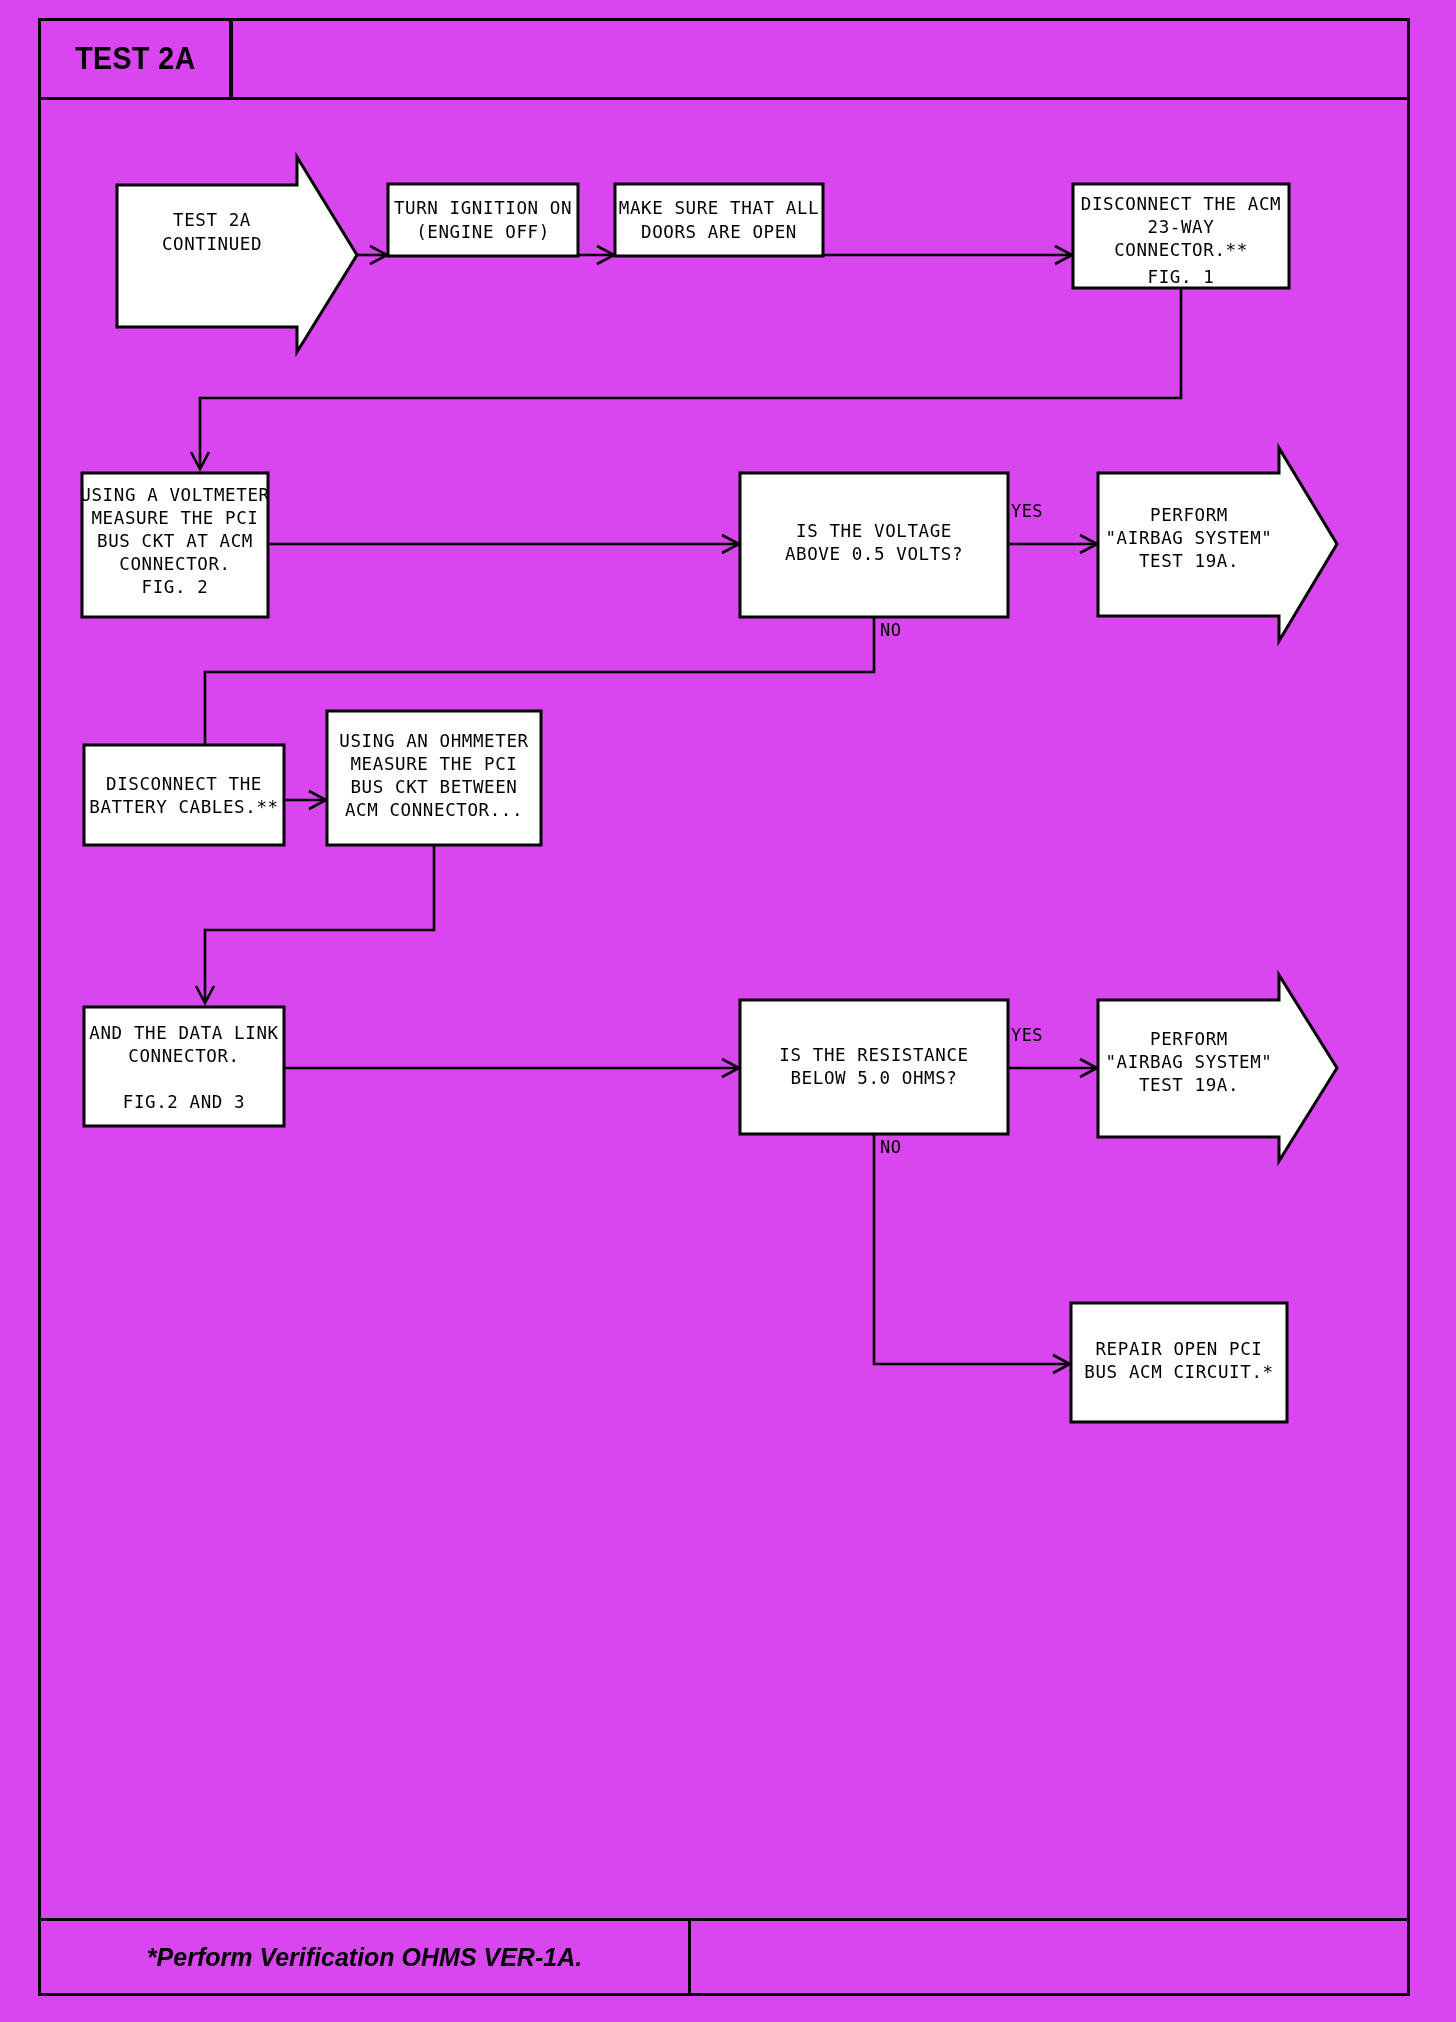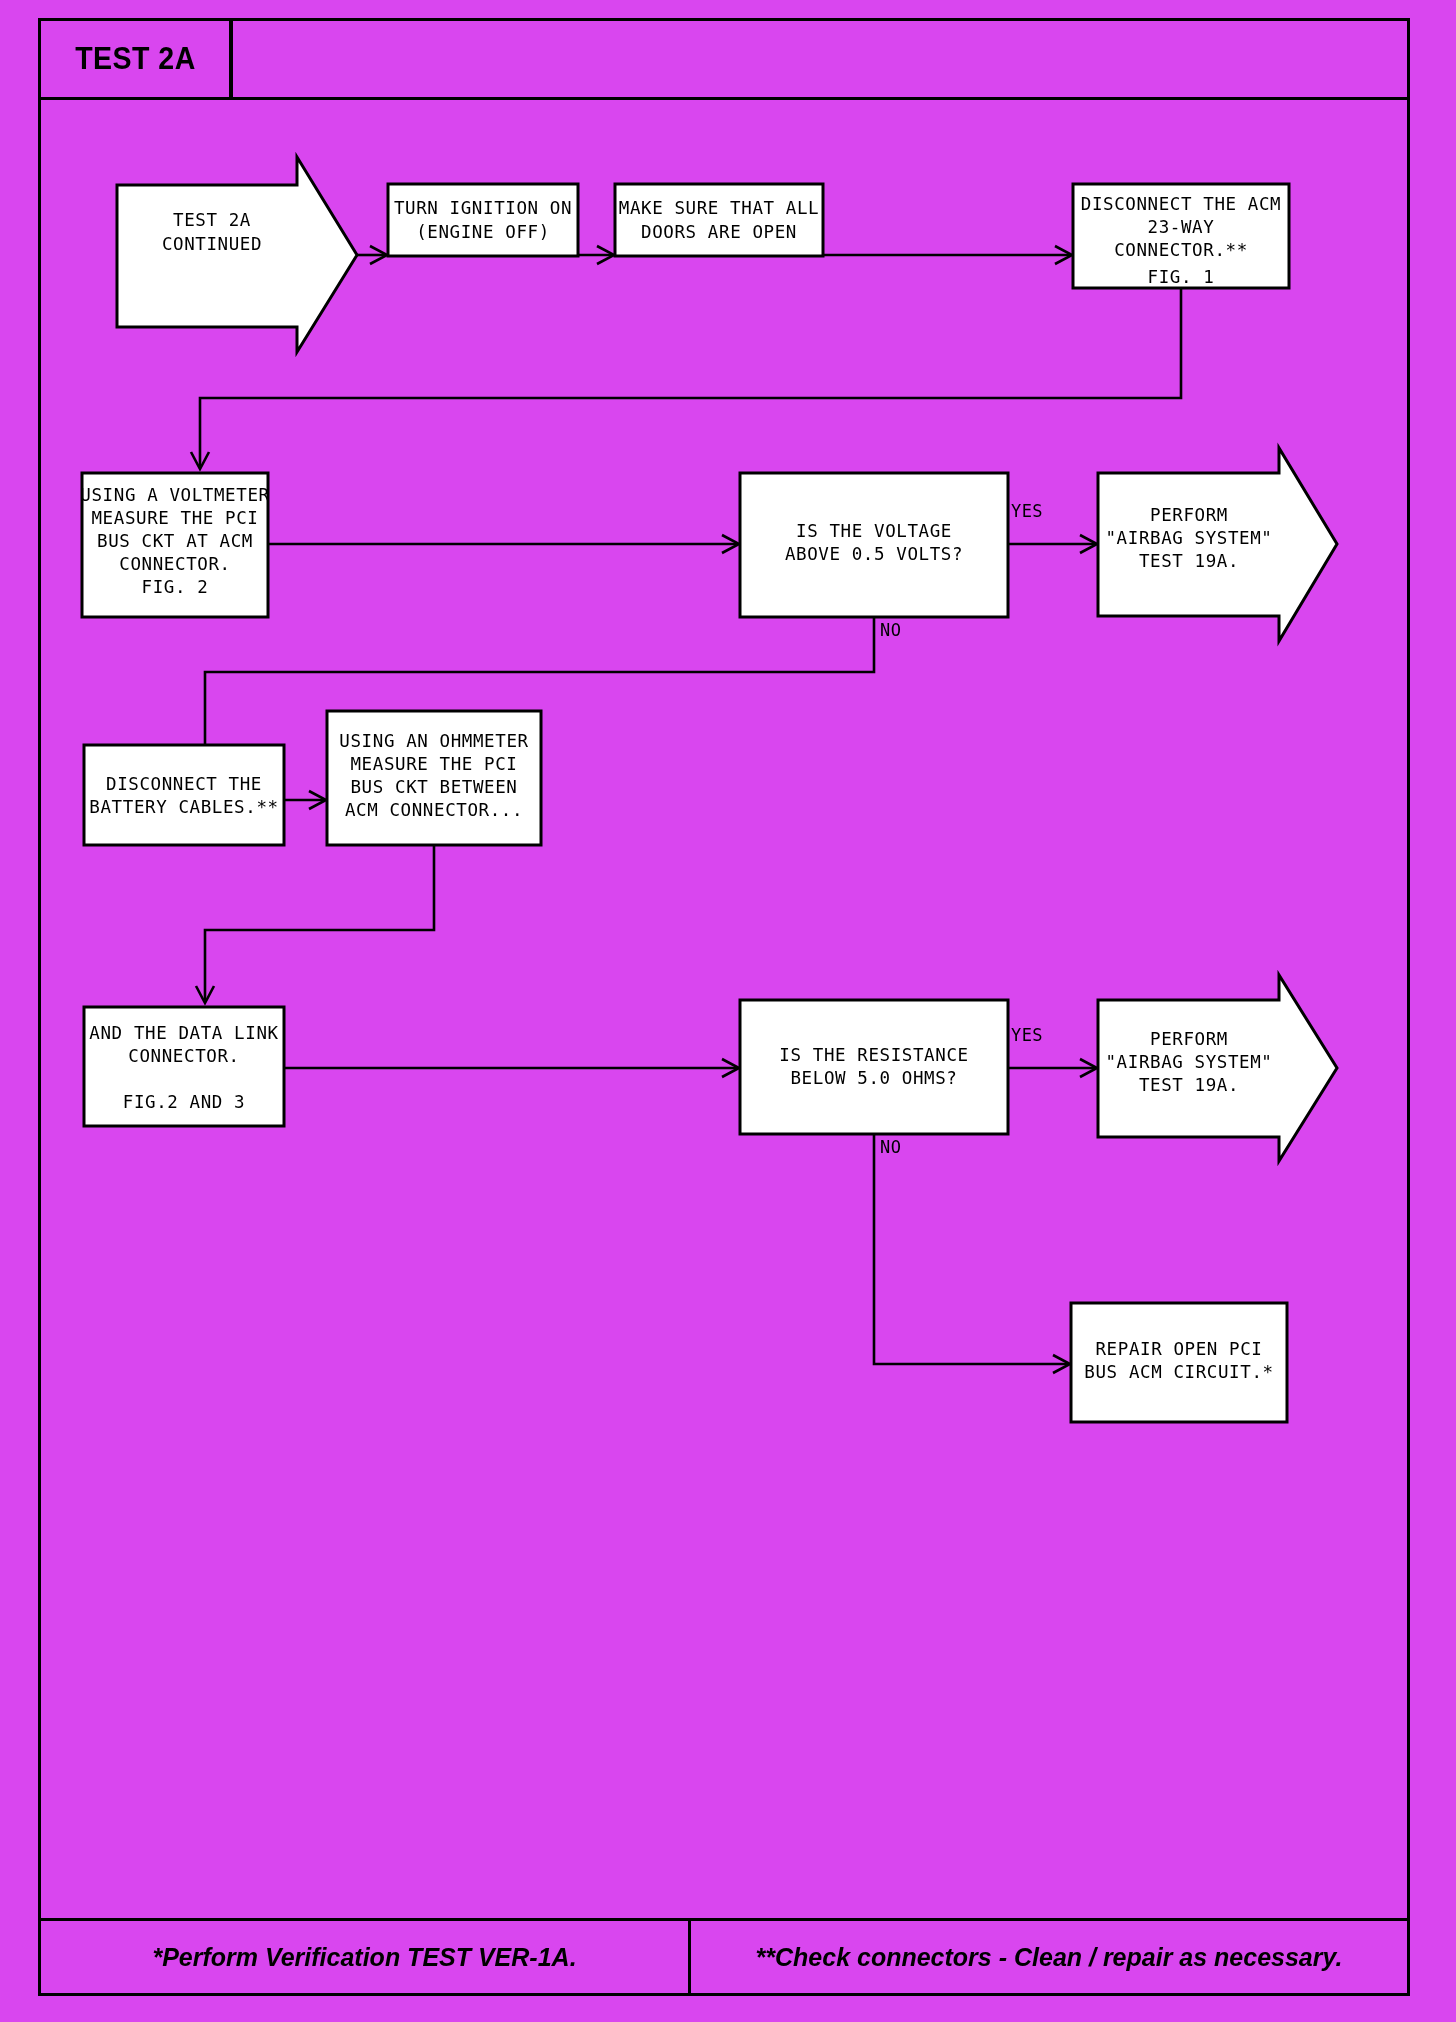--- a/index.html
+++ b/index.html
@@ -313,20 +313,17 @@
         <rect class="shape-outline" x="1071" y="1303" width="216" height="119"></rect>
         <text class="node-text" text-anchor="middle" x="1179" y="1355">REPAIR OPEN PCI</text>
         <text class="node-text" text-anchor="middle" x="1179" y="1378">BUS ACM CIRCUIT.*</text>
       </g>
 
     </svg>
   </div>
 
   <div class="footer-band">
     <div class="footer-cell footer-left">
-      <span class="footer-text">*Perform Verification TEST VER-1A.</span>
-    </div>
-    <div class="footer-cell footer-right">
-      <span class="footer-text">**Check connectors - Clean / repair as necessary.</span>
+      <span class="footer-text">*Perform Verification OHMS VER-1A.</span>
     </div>
   </div>
 
 </div>
 
 </body></html>

